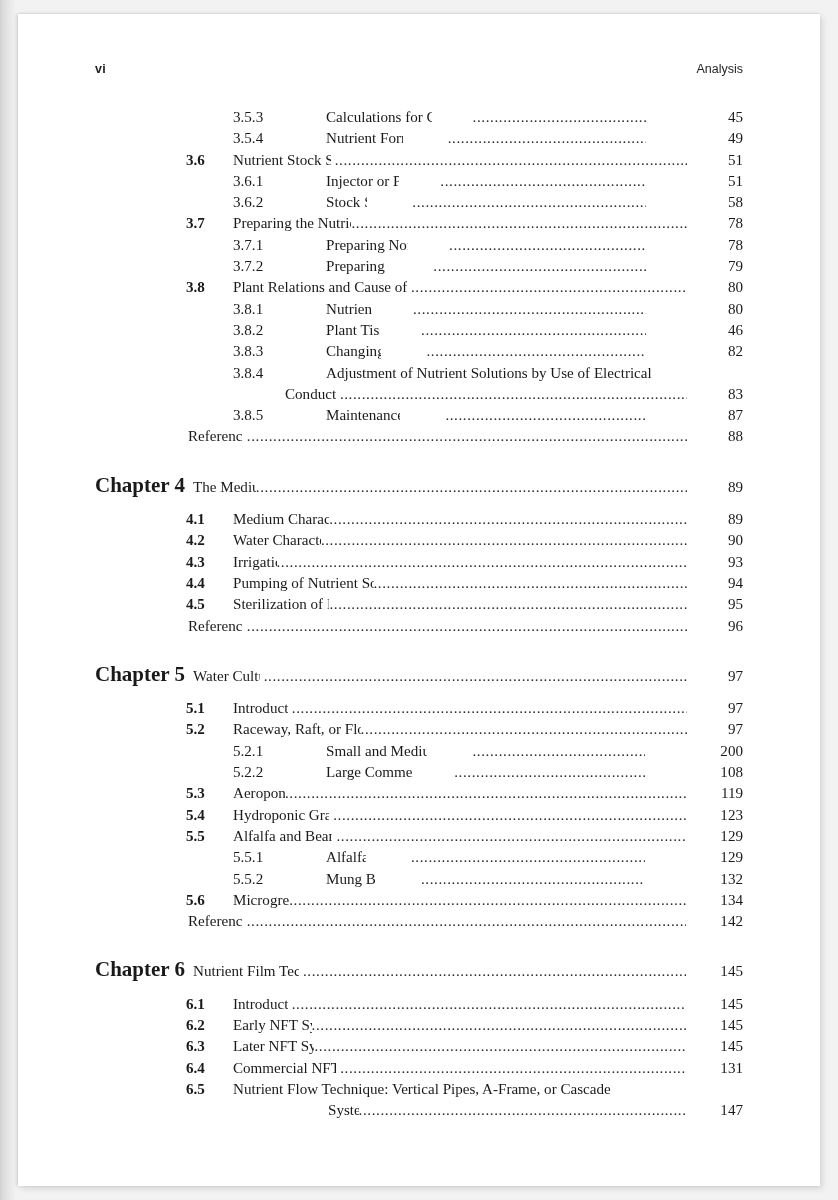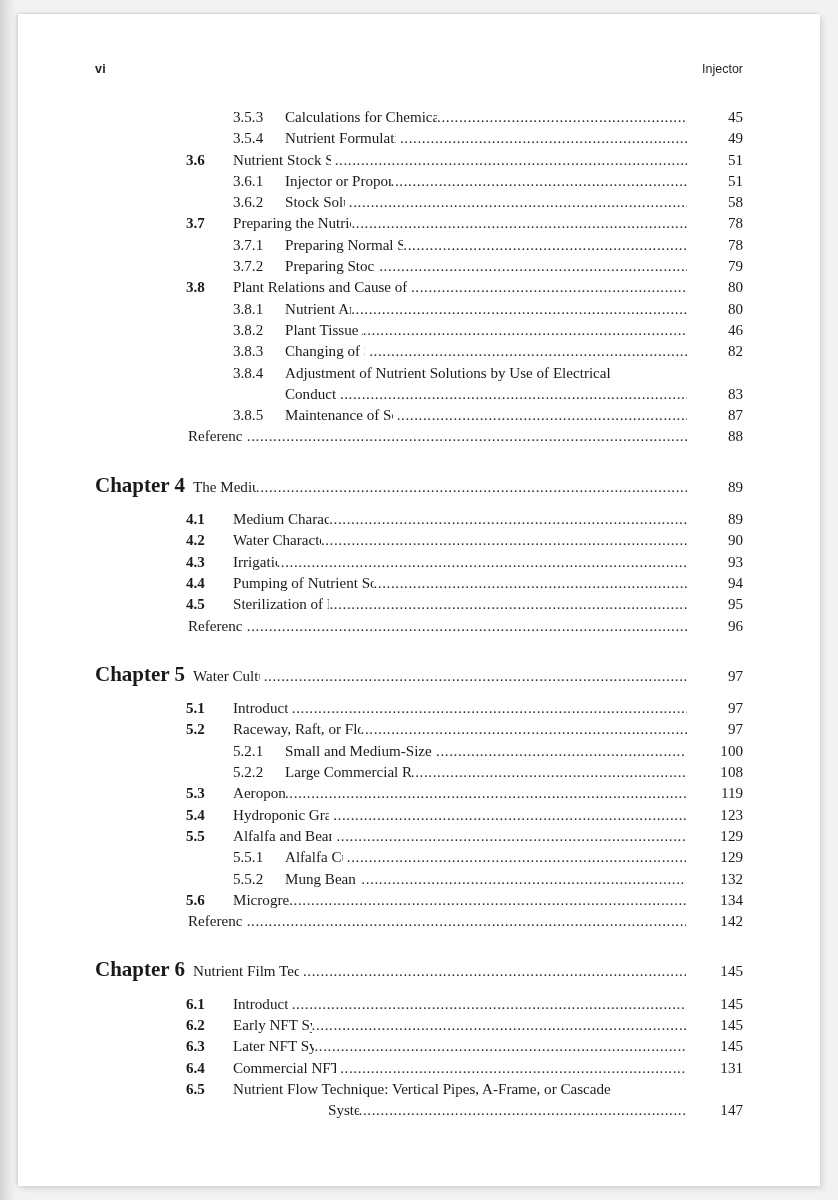--- a/index.html
+++ b/index.html
@@ -89,21 +89,21 @@
   .pg {
     flex: 0 0 auto;
     text-align: right;
     min-width: 22px;
     padding-left: 0.5px;
     margin-left: 34px;
   }
 
   
   .lvl2 { padding-left: 91px; }
-  .lvl3 { padding-left: 0px; }
+  .lvl3 { padding-left: 0px; gap: 41px; }
   .chaprow { padding-left: 0px; }
   .refrow { padding-left: 93px; }
 
   
   .cont { display: flex; align-items: baseline; line-height: 21.3px; white-space: nowrap; }
   .cont.lvl3c { padding-left: 190px; }
   .cont.lvl2c { padding-left: 233px; }
 
   
   .grp-gap-chapter { height: 27px; }
@@ -113,21 +113,21 @@
 </style>
 </head>
 <body>
 
 <div id="viewport">
   <div id="page">
     <div id="content">
 
       <div class="runhead">
         <span class="folio">vi</span>
-        <span class="title">Injector</span>
+        <span class="title">Analysis</span>
       </div>
 
       <div class="toc" id="toc-root">
           <div class="row lvl3">
             <span class="num">3.5.3</span>
             <span class="label">Calculations for Chemical Substitutions for Fertilizers</span>
             <span class="leader"></span>
             <span class="pg">45</span>
           </div>
           <div class="row lvl3">
@@ -278,21 +278,21 @@
           <div class="row lvl2">
             <span class="num">5.2</span>
             <span class="label">Raceway, Raft, or Floating System</span>
             <span class="leader"></span>
             <span class="pg">97</span>
           </div>
           <div class="row lvl3">
             <span class="num">5.2.1</span>
             <span class="label sp-lead">Small and Medium-Sized Commercial Raft Systems</span>
             <span class="leader"></span>
-            <span class="pg">100</span>
+            <span class="pg">200</span>
           </div>
           <div class="row lvl3">
             <span class="num">5.2.2</span>
             <span class="label">Large Commercial Raft Culture Systems</span>
             <span class="leader"></span>
             <span class="pg">108</span>
           </div>
           <div class="row lvl2">
             <span class="num">5.3</span>
             <span class="label">Aeroponics</span>

